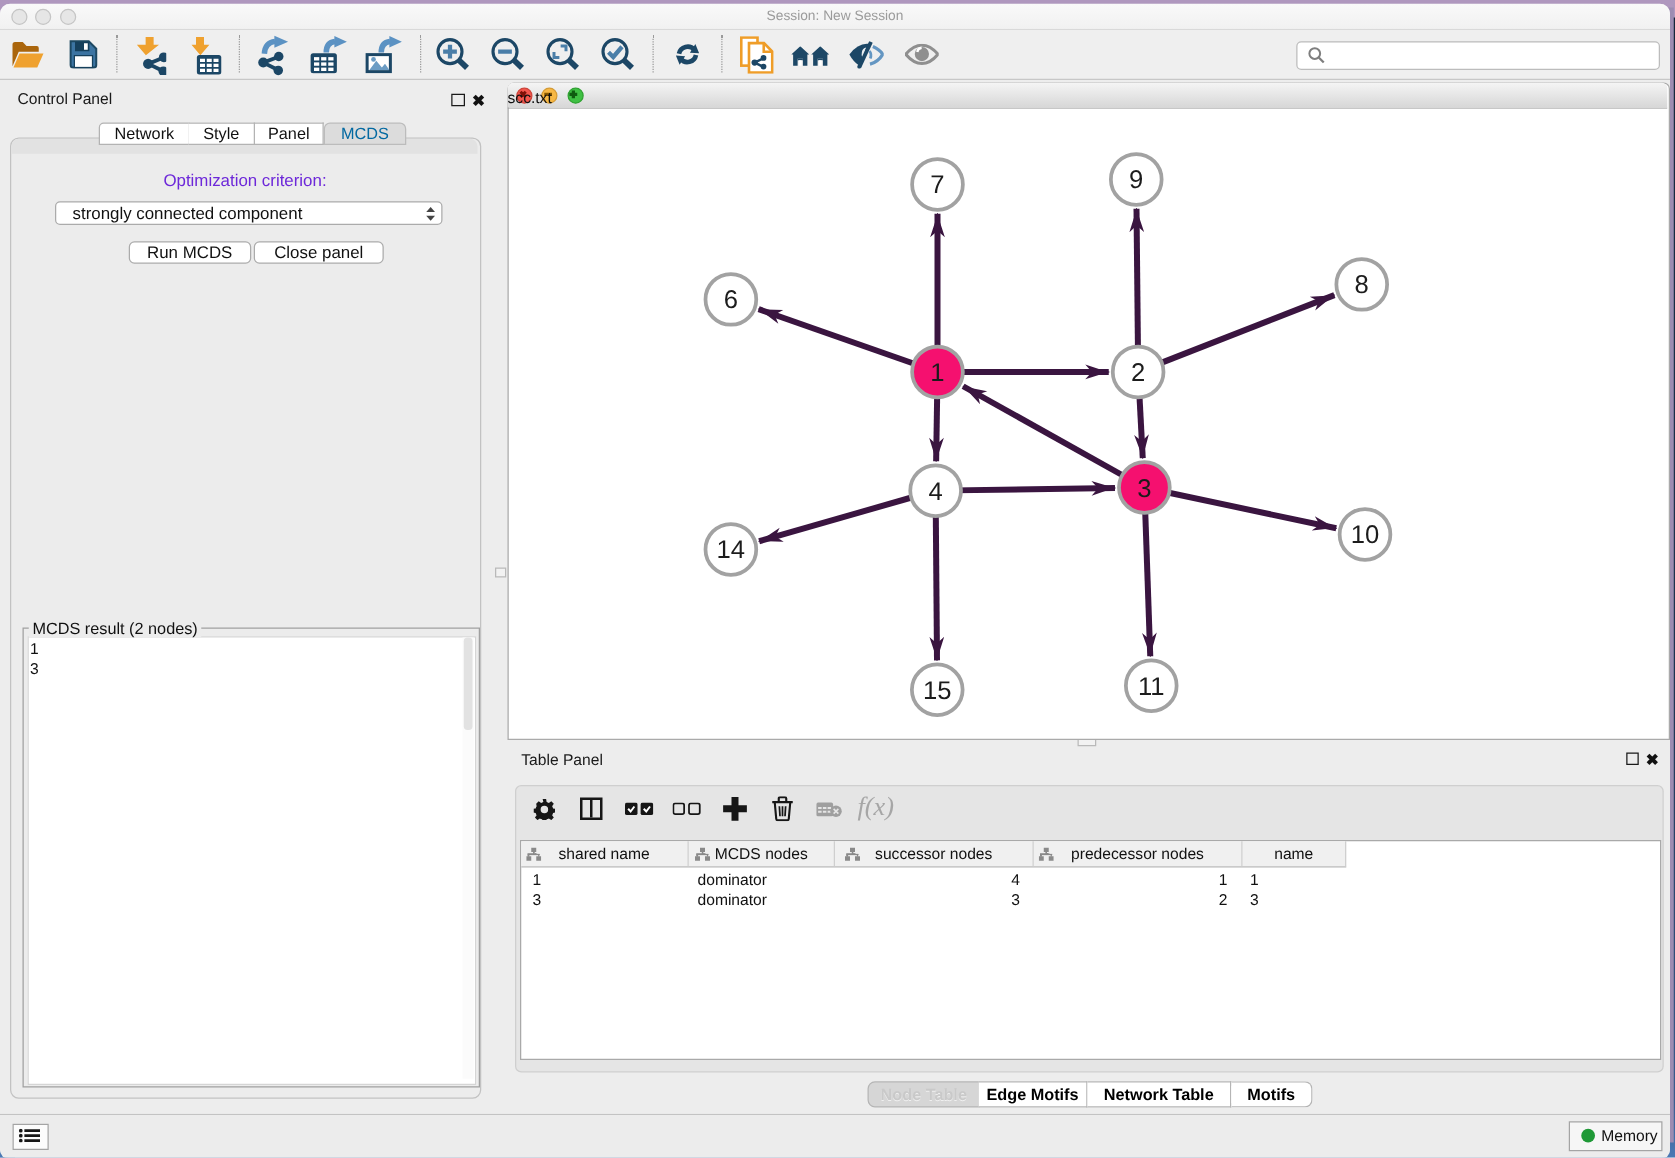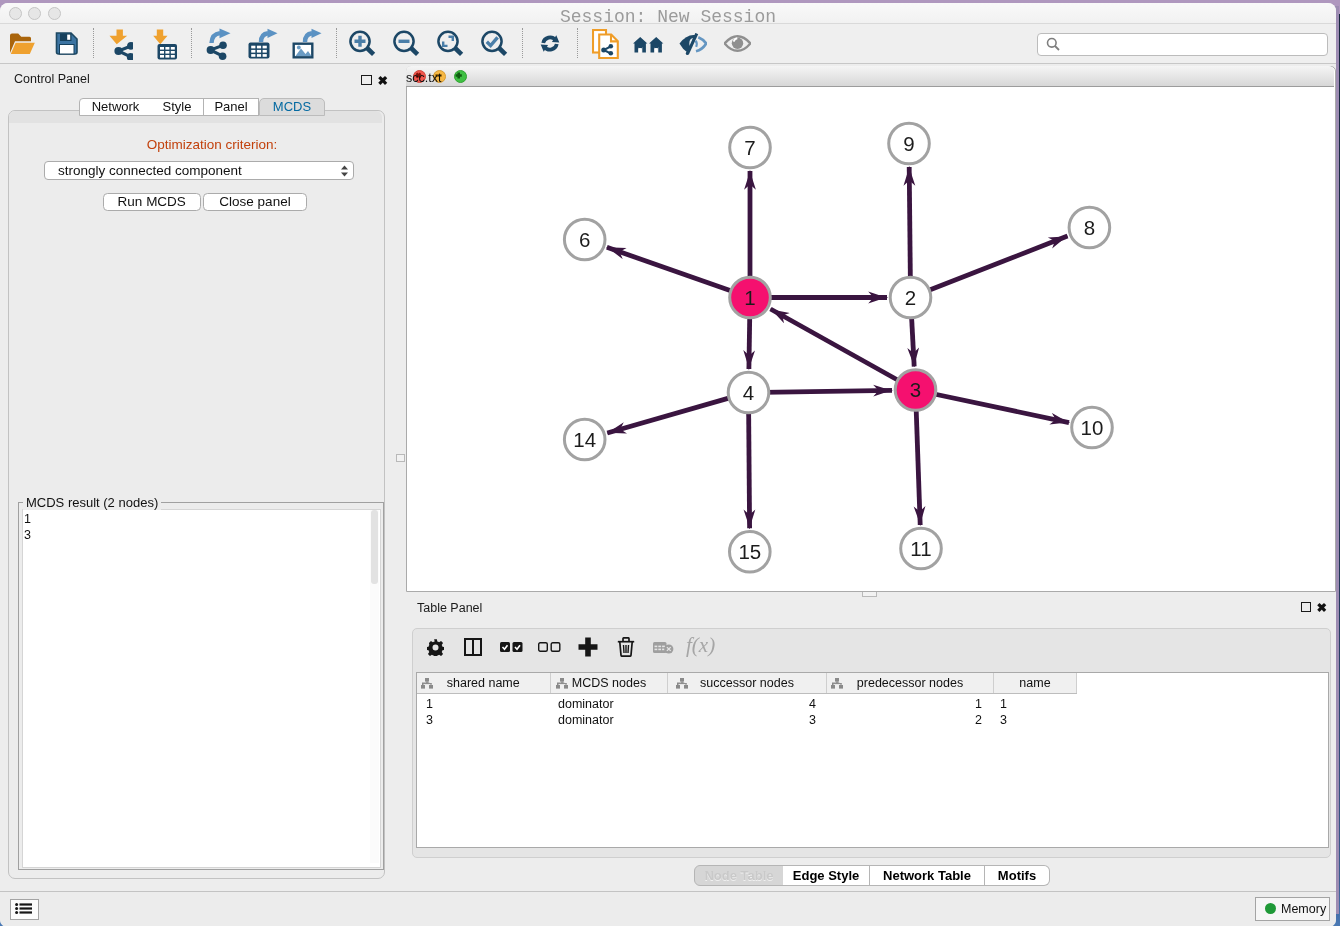--- a/index.html
+++ b/index.html
@@ -1,32 +1,32 @@
 <!DOCTYPE html>
 <html><head><meta charset="utf-8"><style>
 html,body{margin:0;padding:0;}
 body{width:1340px;height:926px;overflow:hidden;background:linear-gradient(#16273b,#1e3452 60%,#3a5c8e 95%,#4a79b4);font-family:"Liberation Sans",sans-serif;position:relative;}
 .abs{position:absolute;}
 #purpletop{left:0;top:0;width:1340px;height:14px;background:#af97be;}
 #purpleright{left:1334.5px;top:6px;width:4px;height:908px;background:#9d8cb2;}
 #win{left:0;top:2.5px;width:1335.5px;height:923.5px;background:#ededed;border-radius:8px 8px 7px 7px;}
 #titlebar{left:0;top:2.5px;width:1335.5px;height:20.5px;background:linear-gradient(#f9f9f9,#f1f1f1);border-radius:8px 8px 0 0;border-bottom:1px solid #d9d9d9;}
 .mcirc{width:11px;height:11px;border-radius:50%;background:#e6e6e6;border:1px solid #c5c5c5;top:7px;}
-#wtitle{left:0;top:6.5px;width:1336px;text-align:center;font-size:18px;color:#9b9b9b;font-family:Liberation Mono, monospace;}
+#wtitle{left:0;top:6.5px;width:1336px;text-align:center;font-size:11px;color:#9b9b9b;}
 #toolbar{left:0;top:24px;width:1335.5px;height:39px;background:#efefef;border-bottom:1.5px solid #c7c7c7;}
 .sep{top:28px;width:0px;height:30px;border-left:1.5px dotted #9a9a9a;}
 #search{left:1037px;top:32.5px;width:289px;height:21px;background:#fff;border:1px solid #bcbcbc;border-radius:4px;}
 
 #cphead{left:14px;top:71.5px;font-size:12.5px;color:#1a1a1a;}
 .flbtn{width:8.5px;height:8.5px;border:1.5px solid #1a1a1a;background:transparent;}
 .xbtn{font-size:12.5px;font-weight:bold;color:#111;}
 .tab{top:98px;height:15.5px;line-height:16px!important;border:1px solid #b3b3b3;background:#fff;font-size:13px;color:#111;text-align:center;}
 #innerpanel{left:8px;top:110px;width:375px;height:766.5px;border:1px solid #c2c2c2;border-radius:7px;background:#ececec;}
 #panelstrip{left:9px;top:111px;width:373px;height:11.5px;background:#e2e2e2;border-radius:6px 6px 0 0;}
-#optlabel{left:0px;top:137px;width:392px;text-align:center;font-size:13.5px;color:#c2410c;padding-left:16px;}
+#optlabel{left:0px;top:137px;width:392px;text-align:center;font-size:13.5px;color:#6d28d9;}
 #combo{left:44px;top:160.5px;width:295px;height:17.5px;background:#fff;border:1px solid #ababab;border-radius:4px;font-size:13.5px;color:#111;line-height:17.5px;padding-left:13px;}
 .pbtn{top:192.5px;height:16px;background:#fff;border:1px solid #ababab;border-radius:4.5px;font-size:13.5px;color:#111;text-align:center;line-height:16px;}
 #fieldset{left:18px;top:501.5px;width:364px;height:366px;border:1px solid #a0a0a0;}
 #legend{left:23px;top:494.5px;background:#ececec;font-size:13px;color:#111;padding:0 3px;}
 #resultbox{left:22px;top:509px;width:357px;height:356.5px;background:#fff;border:1px solid #d5d5d5;}
 #resulttext{left:24px;top:510.5px;font-size:12.5px;color:#111;line-height:16px;}
 #vscroll{left:370px;top:510px;width:9px;height:353px;background:#fbfbfb;}
 #vthumb{left:371px;top:510px;width:7px;height:74px;background:#e2e2e2;border-radius:3px;}
 
 .handle{background:#f2f2f2;border:1px solid #b9b9b9;}
@@ -405,21 +405,21 @@
 <div class="abs cell" style="left:558px;top:695.5px">dominator</div>
 <div class="abs cell" style="left:668px;top:695.5px;width:148px;text-align:right">4</div>
 <div class="abs cell" style="left:827px;top:695.5px;width:155px;text-align:right">1</div>
 <div class="abs cell" style="left:1000px;top:695.5px">1</div>
 <div class="abs cell" style="left:426px;top:712px">3</div>
 <div class="abs cell" style="left:558px;top:712px">dominator</div>
 <div class="abs cell" style="left:668px;top:712px;width:148px;text-align:right">3</div>
 <div class="abs cell" style="left:827px;top:712px;width:155px;text-align:right">2</div>
 <div class="abs cell" style="left:1000px;top:712px">3</div>
 <div class="abs btab" style="left:694px;width:88px;background:#d6d6d6;color:#c9c9c9;text-shadow:0 1px 0 #f0f0f0;border-radius:6px 0 0 6px">Node Table</div>
-<div class="abs btab" style="left:783px;width:86px;border-left:none">Edge Style</div>
+<div class="abs btab" style="left:783px;width:86px;border-left:none">Edge Motifs</div>
 <div class="abs btab" style="left:870px;width:114px;border-left:none">Network Table</div>
 <div class="abs btab" style="left:985px;width:64px;border-left:none;border-radius:0 6px 6px 0">Motifs</div>
 <div class="abs" id="statusbar"></div>
 <div class="abs" id="listbtn"></div>
 <svg class="abs" style="left:15px;top:903px" width="17" height="11" viewBox="0 0 17 11">
 <g fill="#161616">
       <circle cx="1.6" cy="1.5" r="1.5"></circle>
       <circle cx="1.6" cy="5.5" r="1.5"></circle>
       <circle cx="1.6" cy="9.5" r="1.5"></circle>
 <rect x="4.5" y="0.4" width="12.5" height="2.2"></rect>

